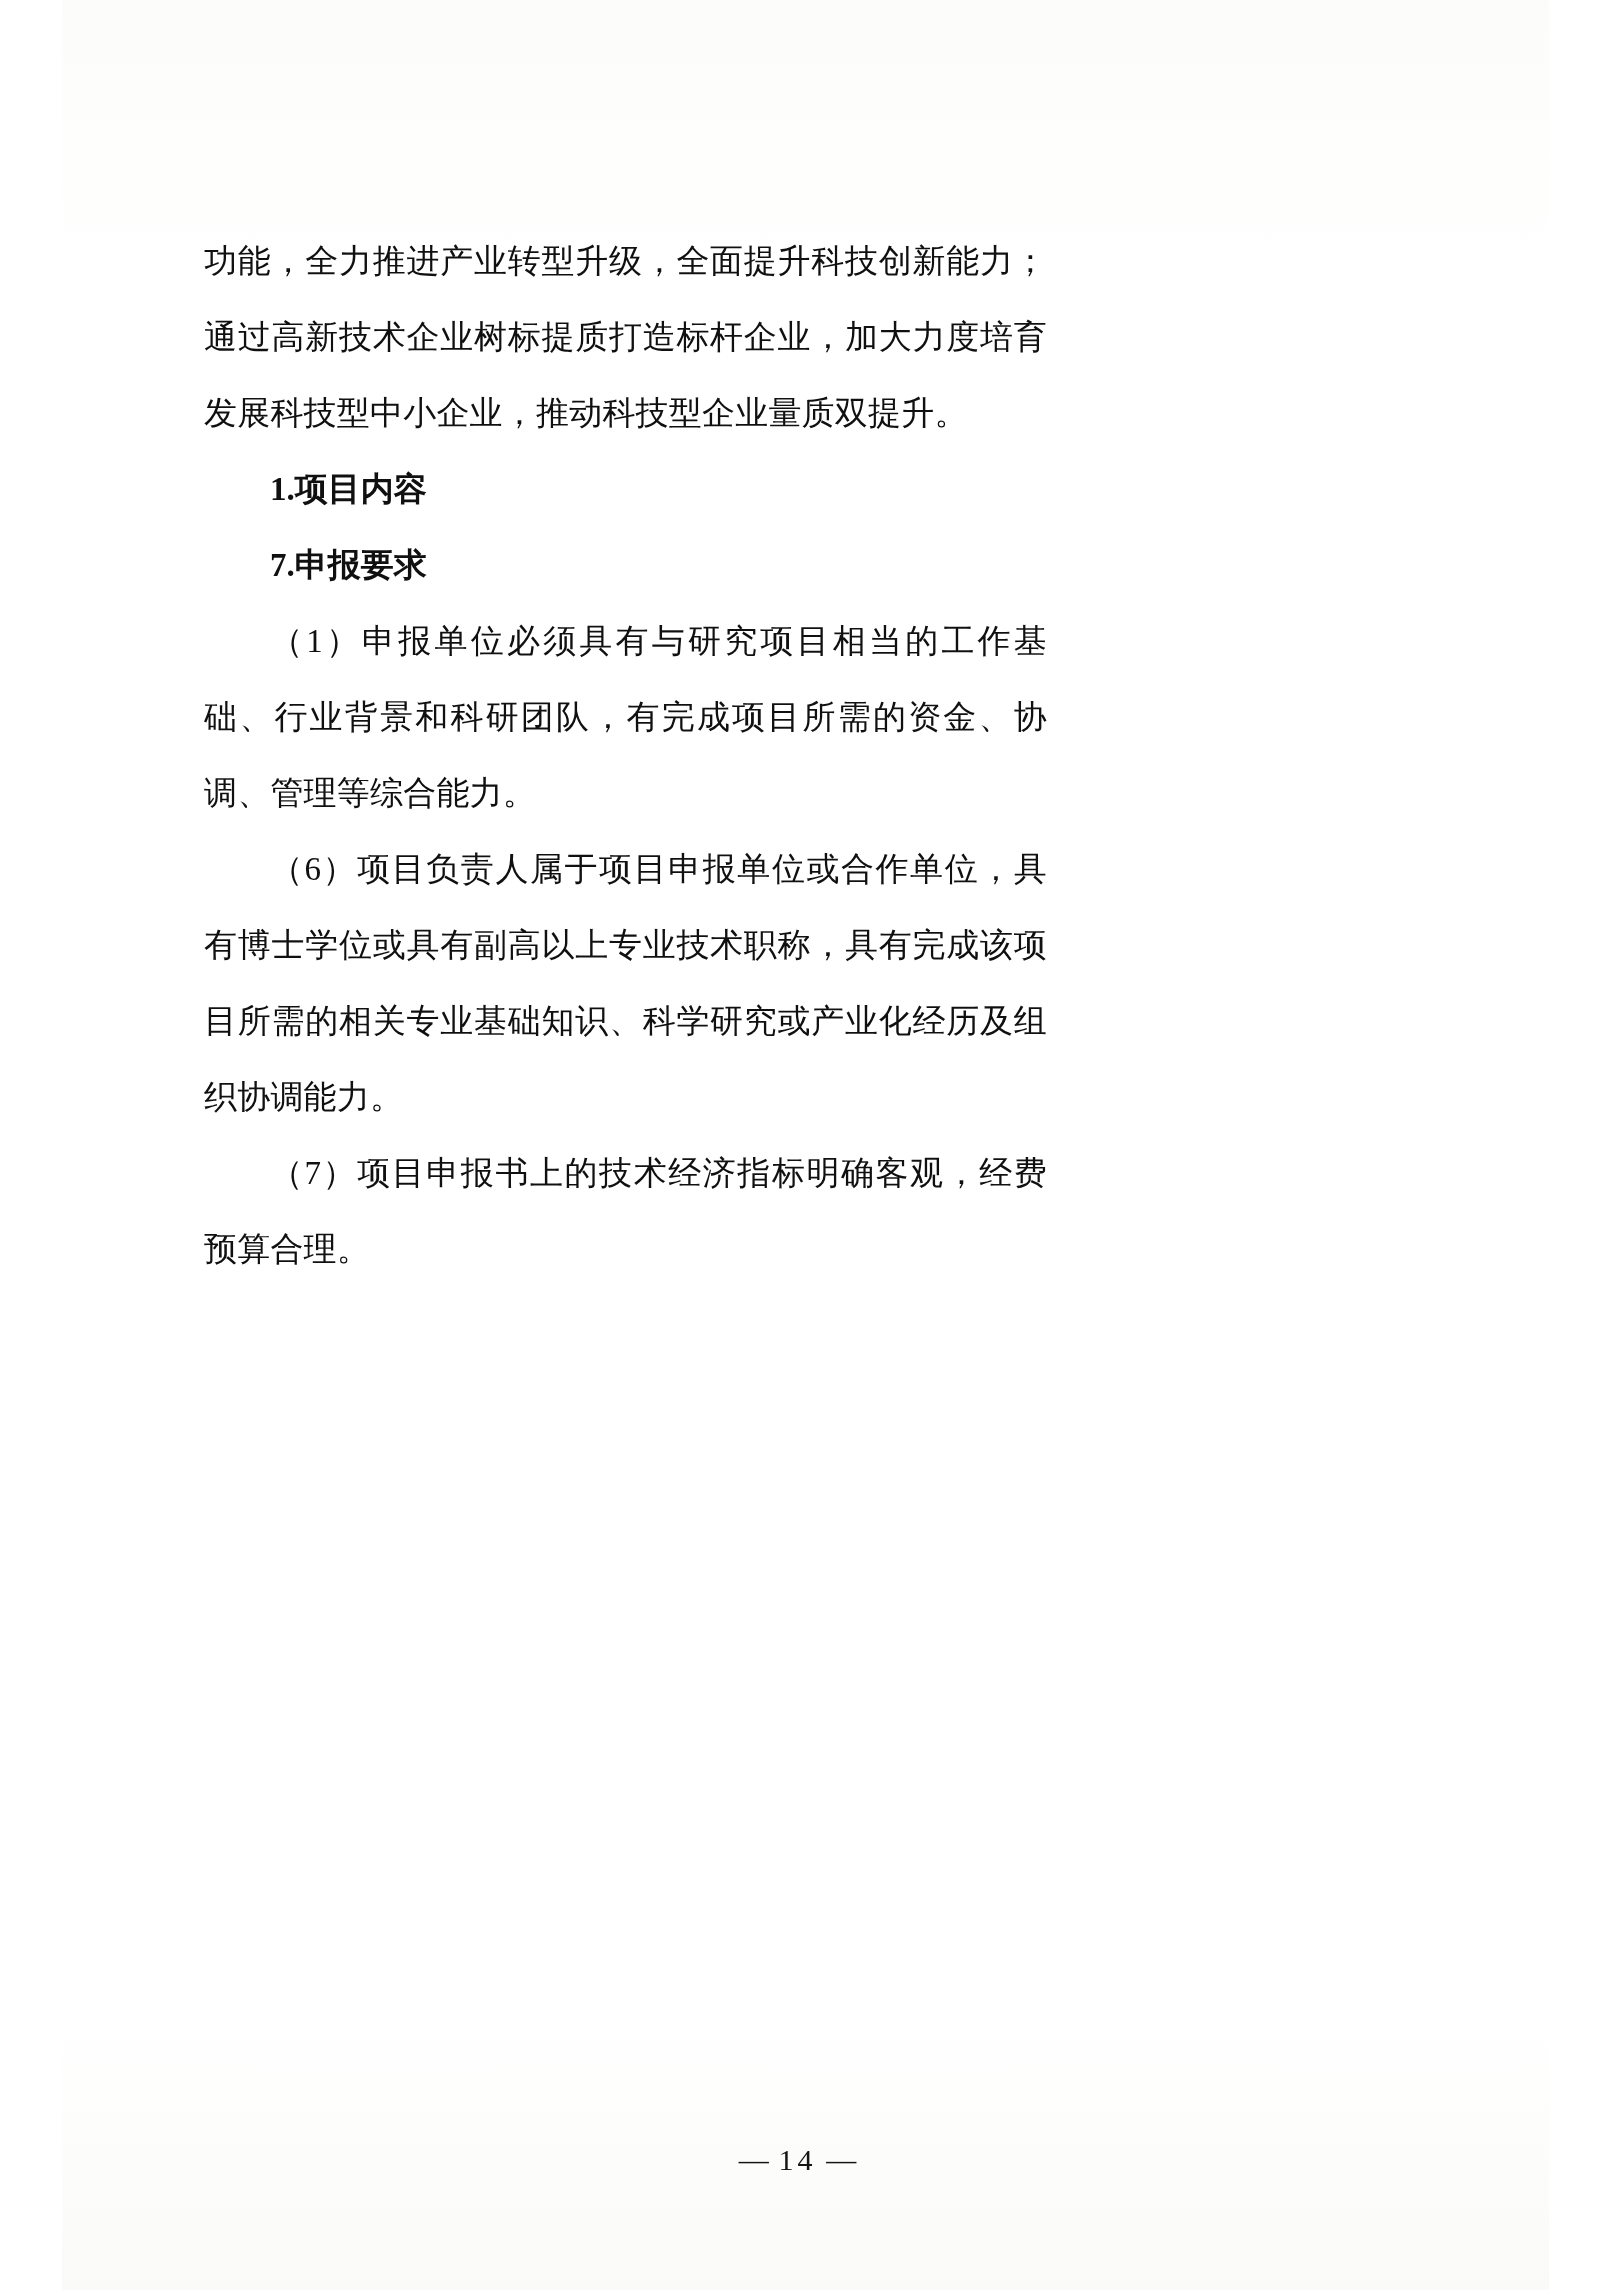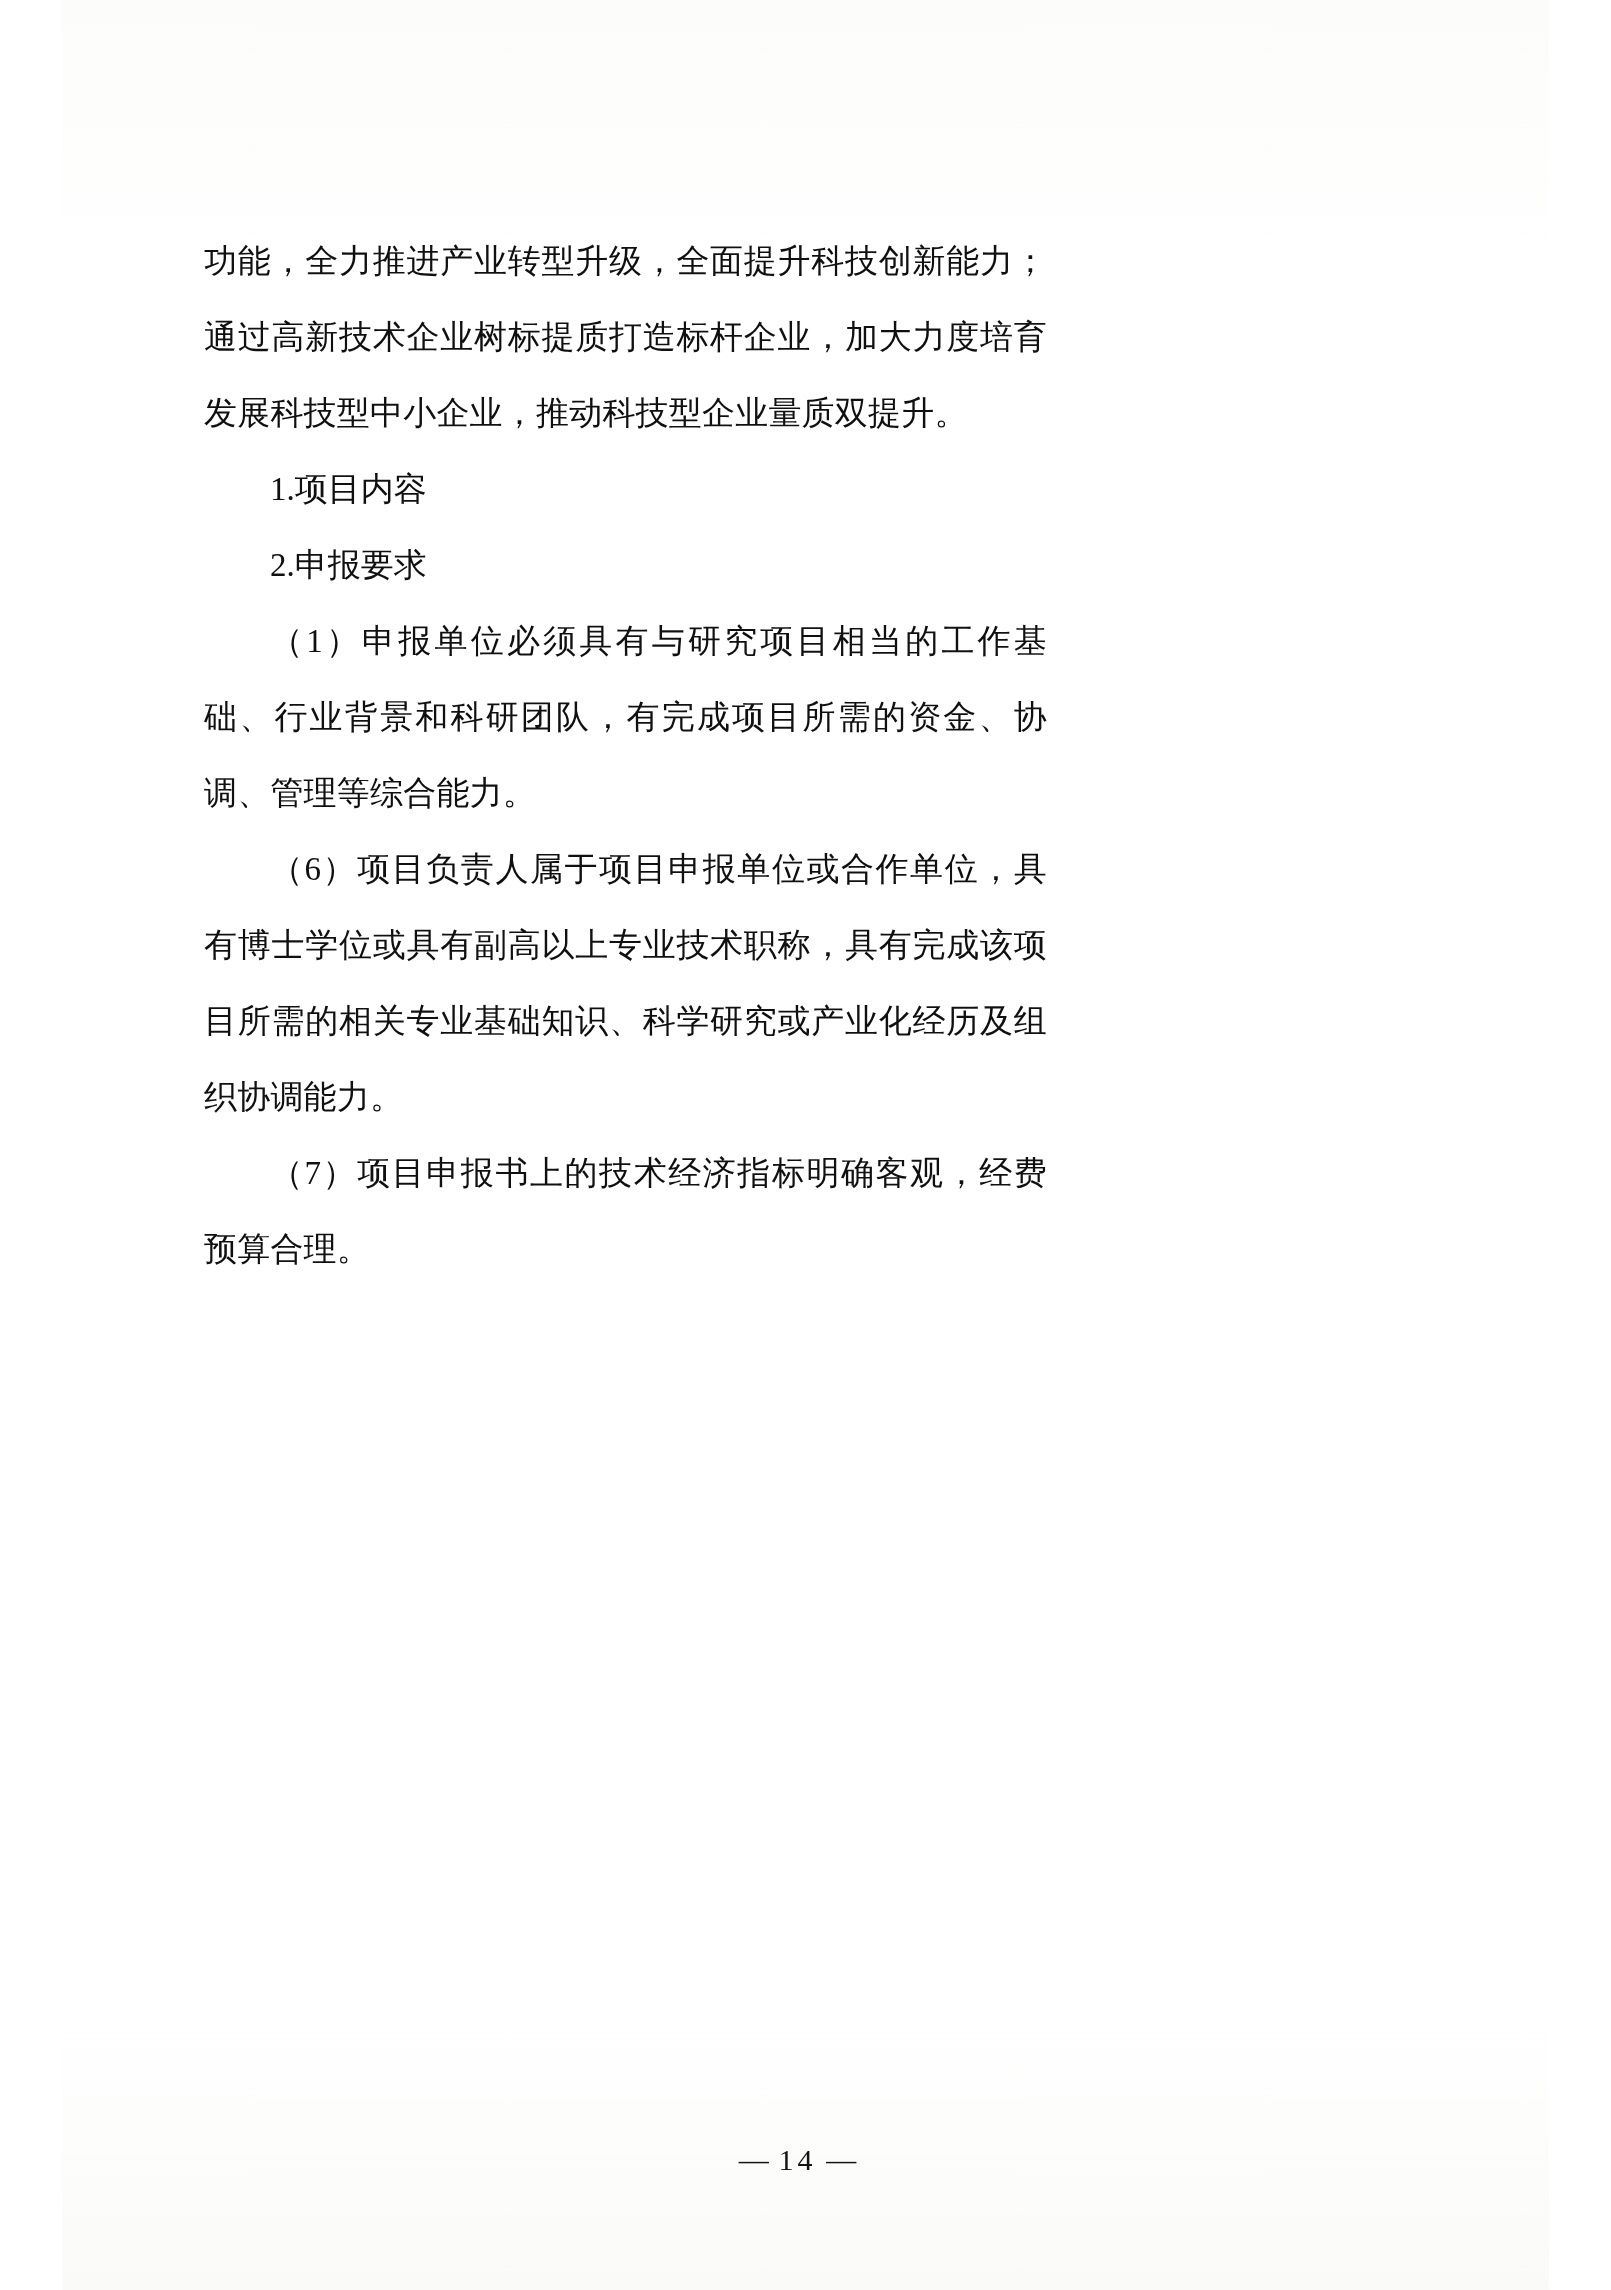--- a/index.html
+++ b/index.html
@@ -43,21 +43,21 @@
     letter-spacing: 0.2px;
     text-align: justify;
     text-justify: inter-ideograph;
     word-break: break-all;
     color: #101010;
   }
   p.indent2 {
     text-indent: 66px;
   }
   p.bold {
-    font-weight: normal;
+    font-weight: bold;
     text-indent: 66px;
     letter-spacing: 0px;
   }
   .pageno {
     position: absolute;
     left: 0;
     right: 16px;
     top: 2143px;
     text-align: center;
     font-size: 30px;
@@ -74,21 +74,21 @@
 <div class="page">
 
   <div class="content">
 
     <p class="body-text">功能，全力推进产业转型升级，全面提升科技创新能力；通过高新技术企业树标提质打造标杆企业，加大力度培育发展科技型中小企业，推动科技型企业量质双提升。</p>
 
 
     <p class="bold">1.项目内容</p>
 
 
-    <p class="bold">2.申报要求</p>
+    <p class="bold">7.申报要求</p>
 
     <p class="indent2">（1）申报单位必须具有与研究项目相当的工作基础、行业背景和科研团队，有完成项目所需的资金、协调、管理等综合能力。</p>
 
     <p class="indent2">（6）项目负责人属于项目申报单位或合作单位，具有博士学位或具有副高以上专业技术职称，具有完成该项目所需的相关专业基础知识、科学研究或产业化经历及组织协调能力。</p>
 
     <p class="indent2">（7）项目申报书上的技术经济指标明确客观，经费预算合理。</p>
 
   </div>
 
   <div class="pageno">

